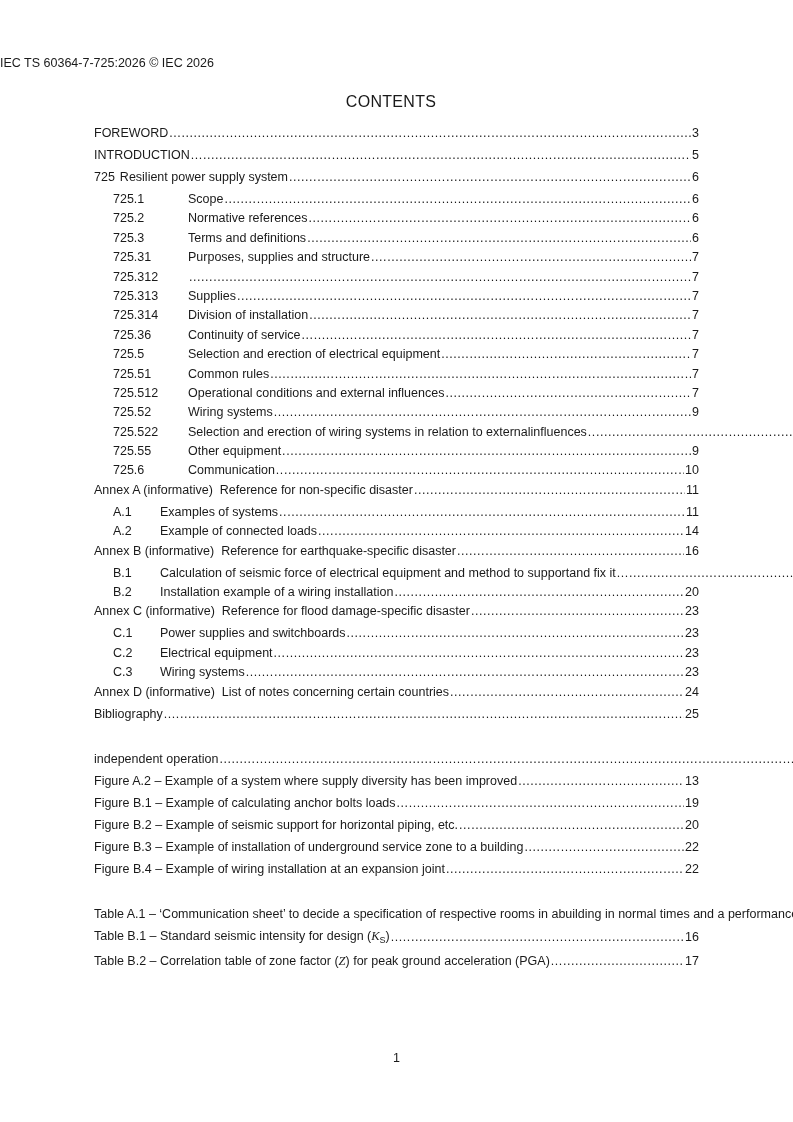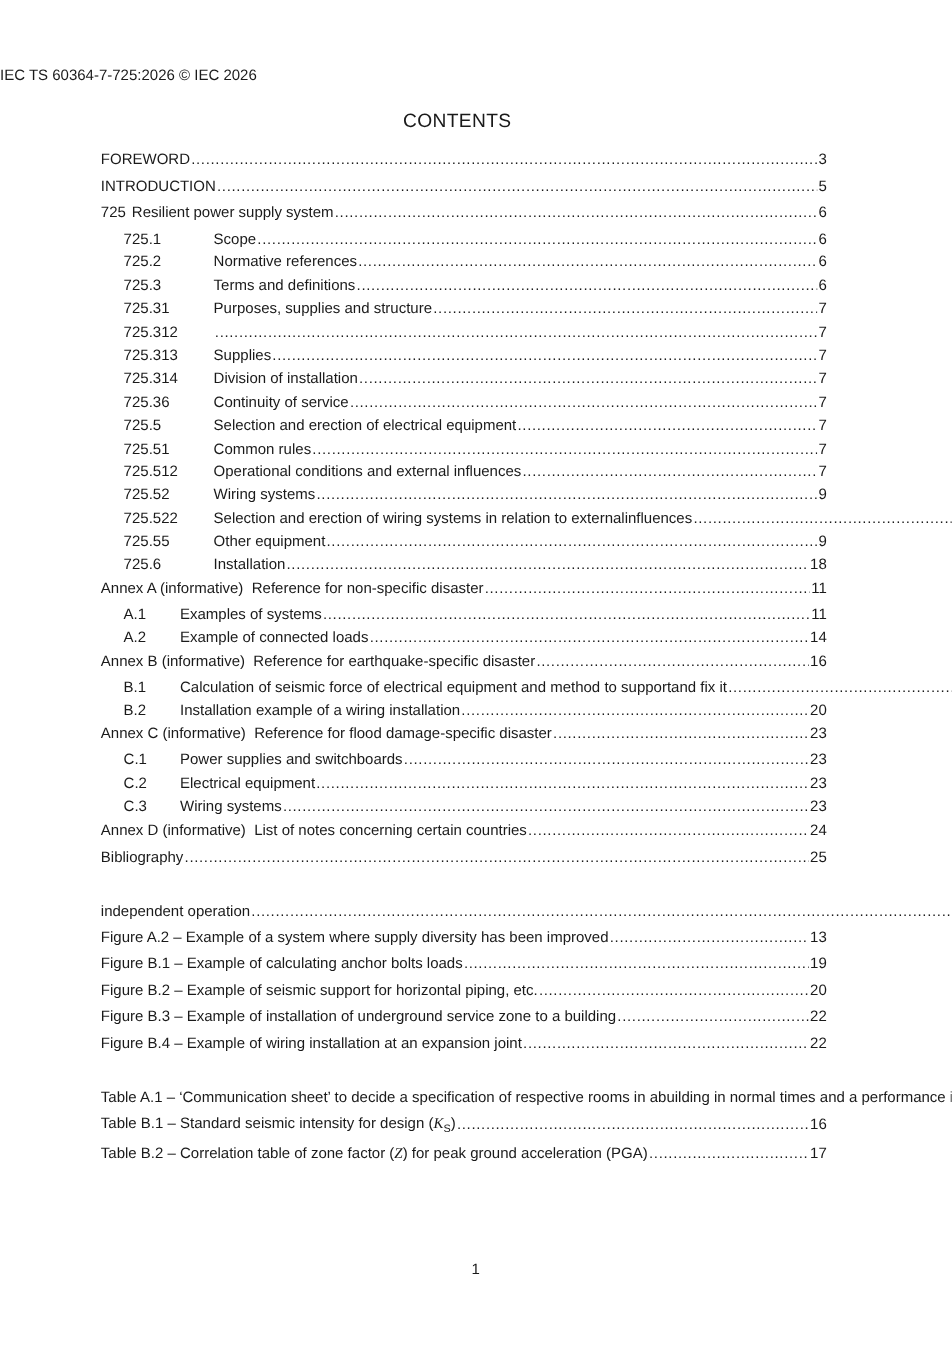--- a/index.html
+++ b/index.html
@@ -5,25 +5,25 @@
   html, body { margin: 0; padding: 0; background: #ffffff; }
   body {
     width: 793px; height: 1122px; position: relative; overflow: hidden;
     font-family: "Liberation Sans", sans-serif; color: #1a1a1a;
   }
   .header {
     position: absolute; top: 56px; left: 0; width: 793px; text-align: left;
     font-size: 12.5px;
   }
   .title {
-    position: absolute; top: 93px; left: 0; width: 762px; text-align: center;
+    position: absolute; top: 93px; left: 10px; width: 762px; text-align: center;
     font-size: 16px; letter-spacing: 0.3px;
   }
   .toc {
-    position: absolute; left: 84px; width: 605px; top: 126px;
+    position: absolute; left: 94px; width: 605px; top: 126px;
     font-size: 12.5px; line-height: 15px;
   }
   .row {
     position: relative; display: flex; align-items: flex-end;
   }
   .row .num { flex: 0 0 auto; white-space: nowrap; }
   .row .label-wrap { display: flex; flex-direction: row; flex: 1 1 auto; min-width: 0; }
   .row .line { display: flex; align-items: flex-end; }
   .row .lab { white-space: nowrap; }
   .row .dots {
@@ -173,23 +173,23 @@
   <div class="gap-s"></div>
   <div class="row lvl1">
     <span class="num">725.55</span>
     <span class="lab">Other equipment</span>
     <span class="dots"></span>
     <span class="pg">9</span>
   </div>
   <div class="gap-s"></div>
   <div class="row lvl1">
     <span class="num">725.6</span>
-    <span class="lab">Installation</span>
-    <span class="dots"></span>
-    <span class="pg">18</span>
+    <span class="lab">Communication</span>
+    <span class="dots"></span>
+    <span class="pg">10</span>
   </div>
   <div class="gap-s"></div>
 
   <div class="row lvl0">
     <span class="lab" style="white-space:pre">Annex A (informative)  Reference for non-specific disaster</span>
     <span class="dots"></span>
     <span class="pg">11</span>
   </div>
   <div class="gap-m"></div>
   <div class="row annex-sub">

